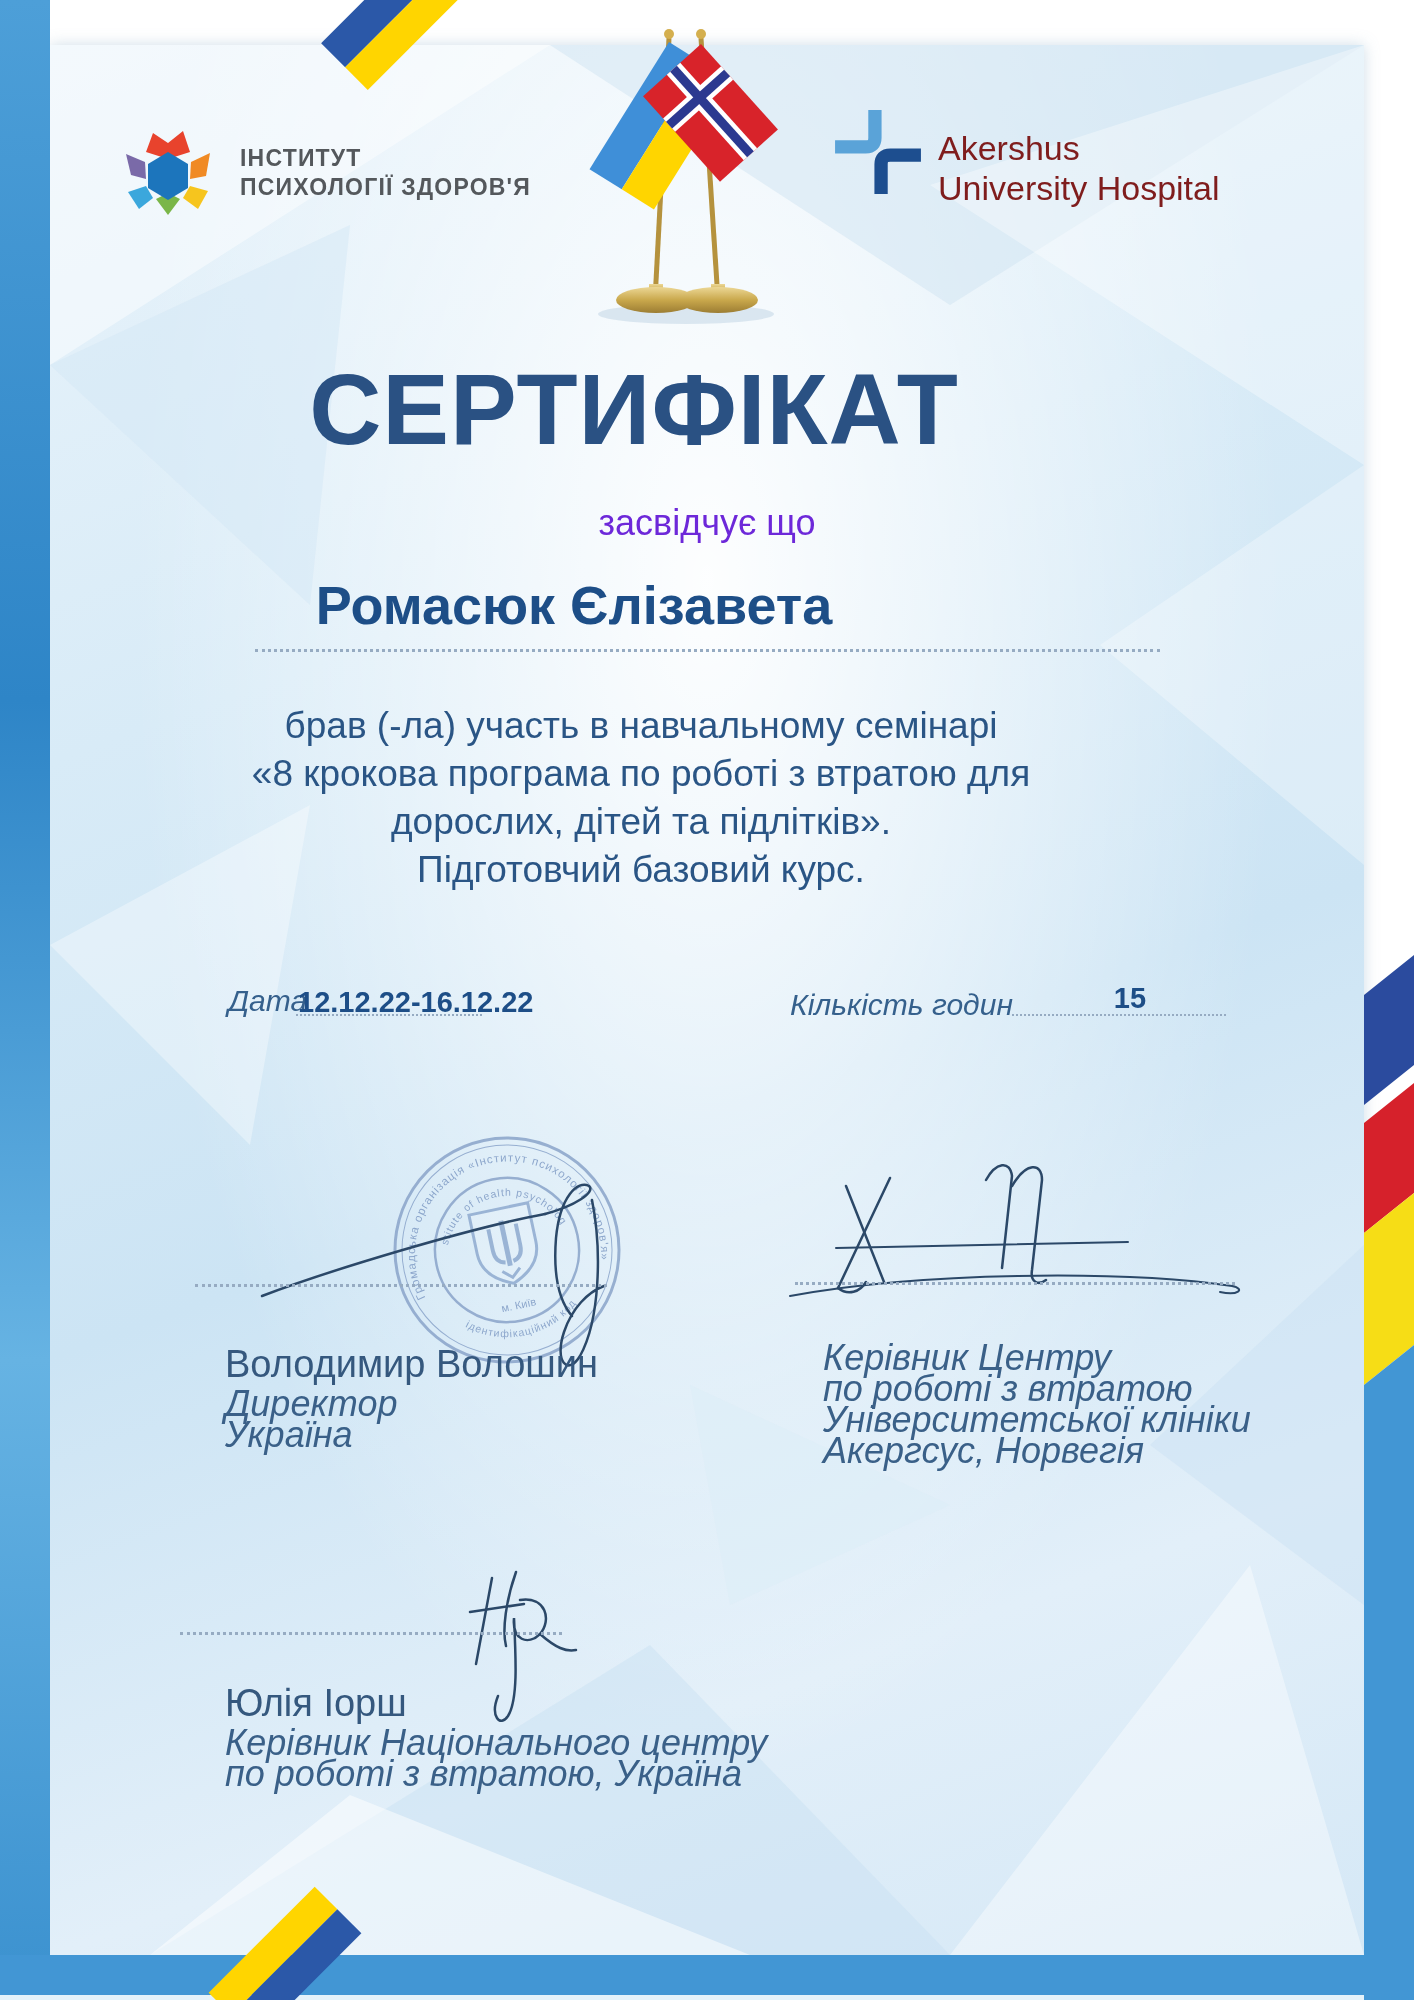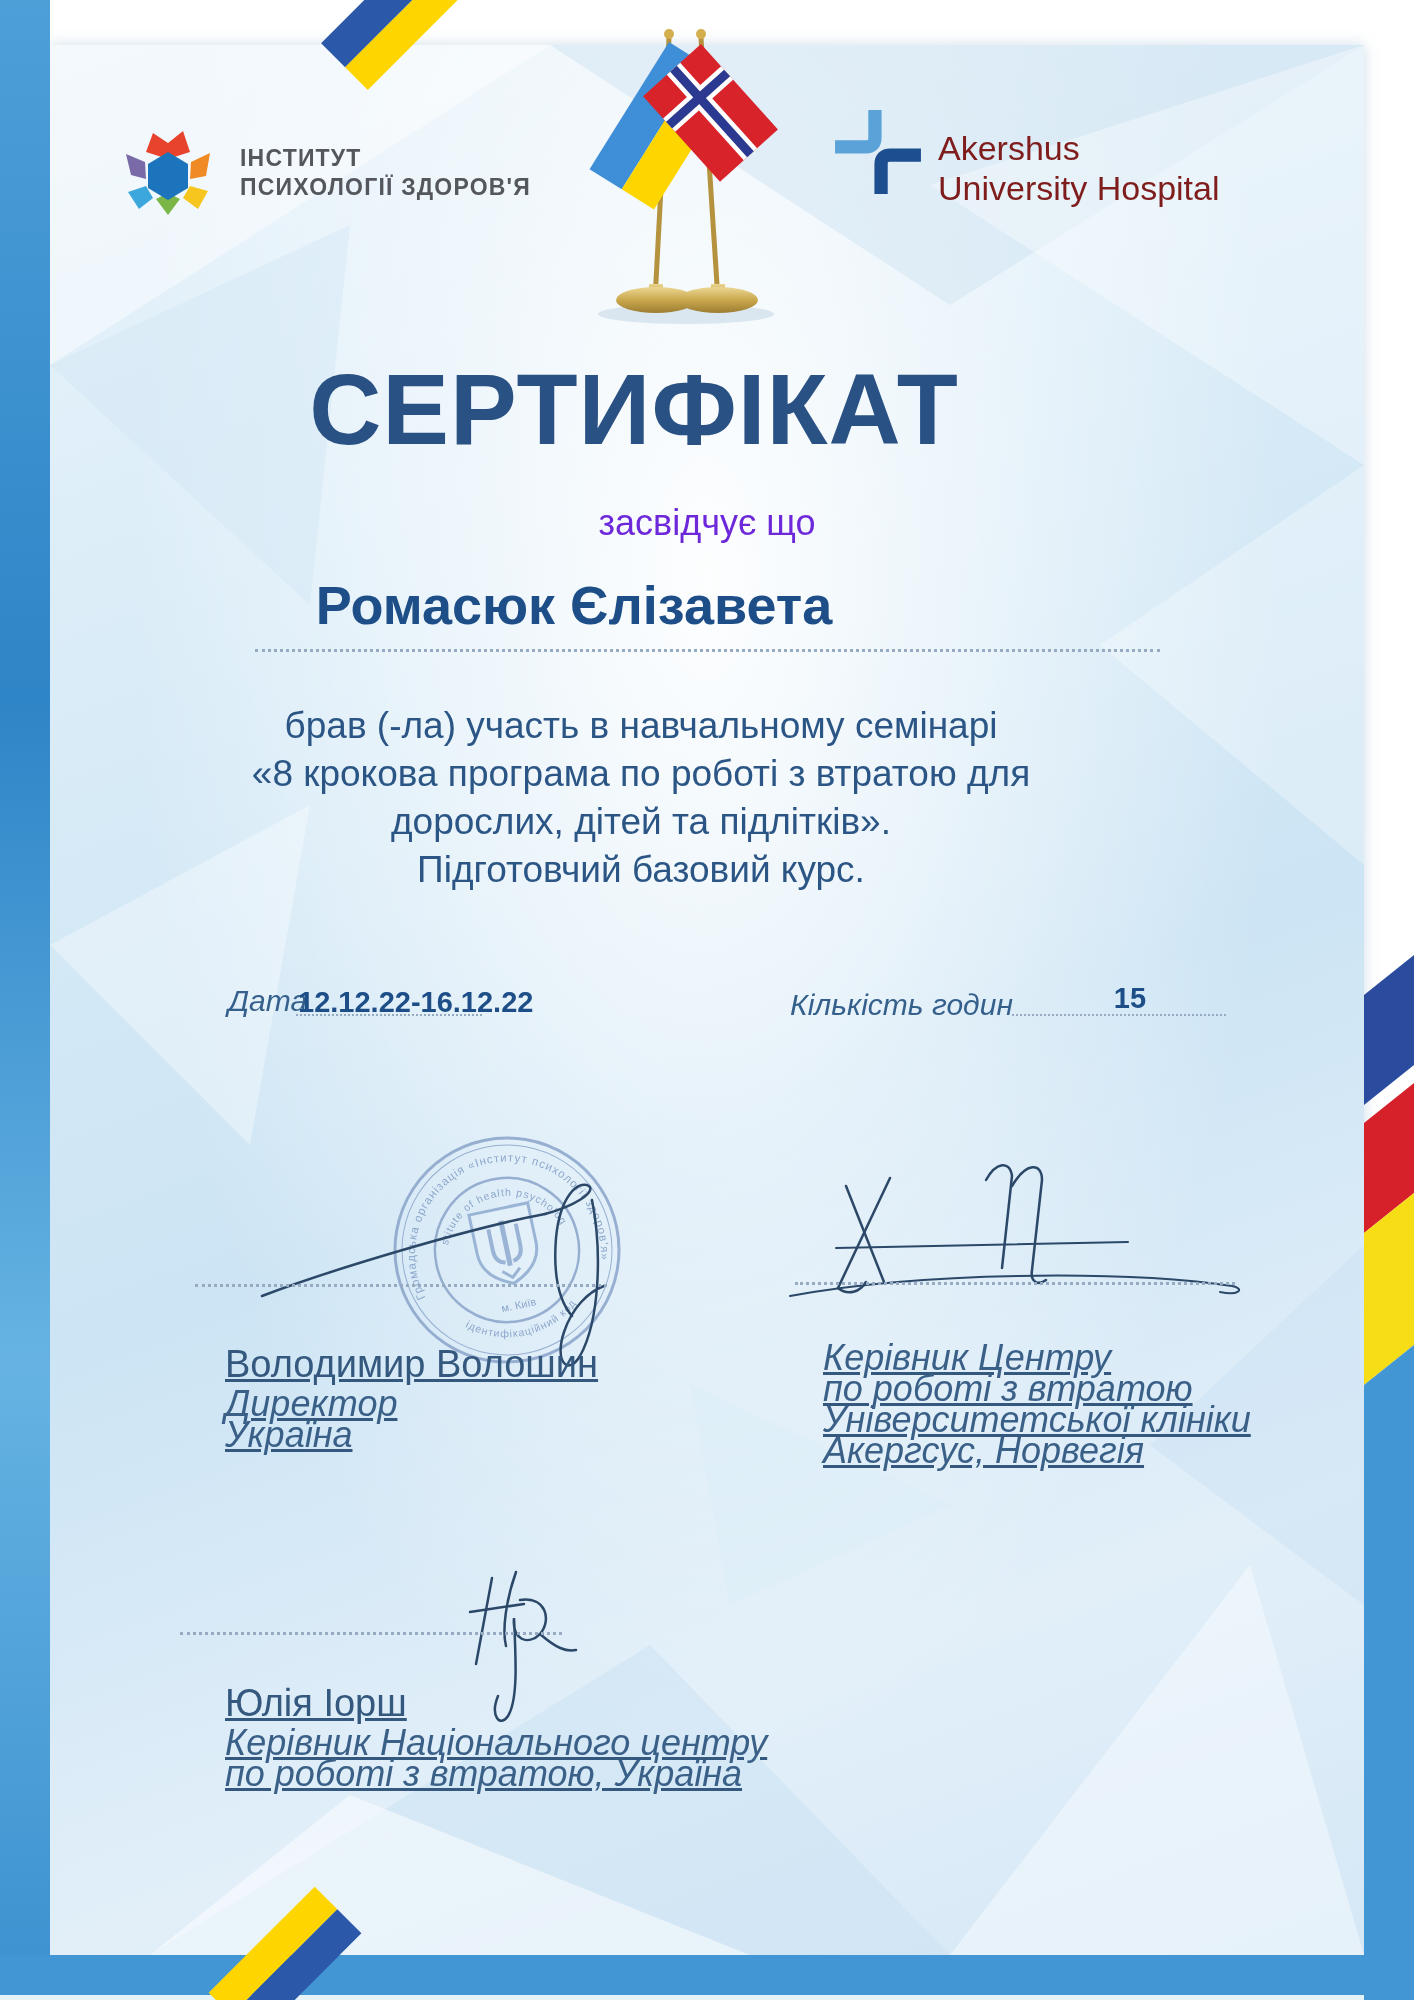--- a/index.html
+++ b/index.html
@@ -48,21 +48,21 @@
   .date-label{left:228px;top:984px;}
   .date-value{left:298px;top:986px;}
   .date-line{left:296px;top:1014px;width:186px;border-bottom-width:2px;}
   .hours-label{left:790px;top:988px;}
   .hours-value{left:1095px;top:982px;width:70px;text-align:center;}
   .hours-line{left:1012px;top:1014px;width:214px;border-bottom-width:2px;}
   
   .sig-line-left{left:195px;top:1284px;width:412px;}
   .sig-line-right{left:795px;top:1282px;width:440px;}
   .sig-line-julia{left:180px;top:1632px;width:382px;}
-  .sigblock{position:absolute;color:#35587e;text-decoration:underline;}
+  .sigblock{position:absolute;color:#35587e;}
   .sigblock .sname{font-size:38px;line-height:44px;margin-bottom:2px;white-space:nowrap;}
   .sigblock .srole{font-size:36px;line-height:31px;font-style:italic;color:#3a6088;white-space:nowrap;}
   .sb-vv{left:225px;top:1342px;}
   .sb-ka{left:823px;top:1342px;}
   .sb-ju{left:225px;top:1681px;}
   .art{position:absolute;left:0;top:0;pointer-events:none;}
 </style>
 </head>
 <body>
 

